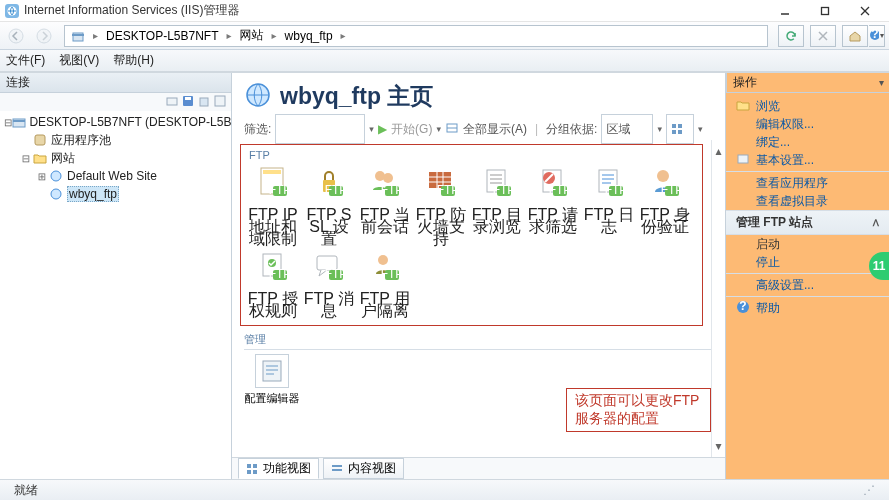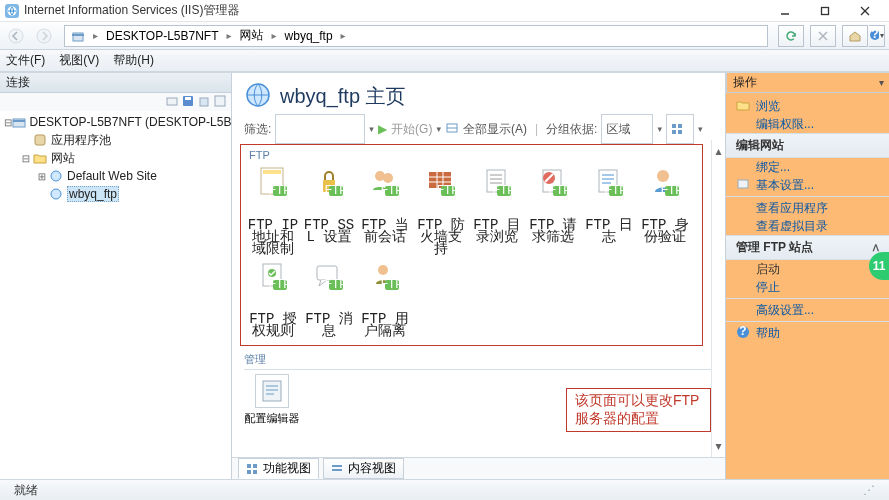--- a/index.html
+++ b/index.html
@@ -28,32 +28,32 @@
 .left .toolbar { height: 18px; display:flex; justify-content:flex-end; align-items:center; gap:2px; padding:0 4px; background:#f7f9fb;}
 .left .tree { padding: 2px 4px; color:#222; }
 .tree-row { display:flex; align-items:center; height:18px; white-space:nowrap; }
 .tree-tw { width:12px; text-align:center; color:#666; font-size:10px; }
 .tree-icon { width:16px; height:16px; margin-right:3px; display:flex;align-items:center;justify-content:center;}
 .tree-label {}
 .tree-row.sel .tree-label { background:#cde6f7; border:1px dotted #7aa7c7; padding:0 1px; }
 
 .center { flex:1; display:flex; flex-direction:column; background:#fff; min-width:0;}
 .center .head { display:flex; align-items:center; padding:8px 12px 6px; gap:8px;}
-.center .head h1 { font-size:20px; font-weight:400; color:#1f3a5f; }
+.center .head h1 { font-size:23px; font-weight:700; color:#1f3a5f; }
 .filterbar { height:22px; display:flex; align-items:center; padding:0 12px; gap:4px; color:#555; font-size:11.5px;}
 .filterbar .field { border:1px solid #c6d1db; background:#fff; height:30px; min-width:90px; display:inline-flex; align-items:center; padding:0 4px;}
 .filterbar .field.small{min-width:28px;}
 .filterbar .sep { color:#bbb; margin:0 4px;}
 .filterbar .go { color:#999;}
 .groupbox { border:1.5px solid #c0392b; margin:4px 8px; padding:4px 0 6px; position:relative; }
 .grouplabel.ftp { color:#5a7fa6; font-size:11px; margin:0 0 2px 8px; border-bottom: none;}
 .icons { display:flex; flex-wrap:wrap; padding:0 4px; }
 .iconitem { width:56px; margin:2px 0; display:flex; flex-direction:column; align-items:center; text-align:center; }
 .iconitem .ic { width:34px; height:34px; display:flex; align-items:center; justify-content:center; }
-.iconitem .lbl { font-size:14px; color:#222; line-height:12px; margin-top:20px; max-width:54px; word-break:break-all;font-family:Liberation Mono, monospace;}
+.iconitem .lbl { font-size:16px; color:#222; line-height:12px; margin-top:10px; max-width:54px; word-break:break-all;}
 .grouplabel.mgmt { color:#5a7fa6; font-size:11px; margin:6px 0 4px 12px; border-bottom:1px solid #d6dee6; padding-bottom:2px; width:480px;}
 .editoritem { width:56px; margin:4px 12px 0; display:flex;flex-direction:column;align-items:center;}
 .editoritem .lbl{font-size:11px; margin-top:3px;}
 .callout { position:absolute; left:334px; top:248px; border:1px solid #c0392b; color:#c0392b; padding:3px 8px; font-size:14px; background:#fff;}
 .viewswitch { height:22px; border-top:1px solid #d0d8df; display:flex; align-items:center; padding:0 6px; gap:4px; background:#f7f9fb;}
 .viewswitch .tab { border:1px solid #c6d1db; background:linear-gradient(#fff,#eef2f6); padding:1px 7px; display:flex;align-items:center;gap:5px;}
 .viewswitch .tab.active { background:#fff; border-bottom:1px solid #fff;}
 .scrollcol { width:14px; border-left:1px solid #e1e6eb; display:flex; flex-direction:column; align-items:center; padding-top:4px; gap:0; color:#666; font-size:9px;}
 
 .right { width:164px; border-left:1px solid #c6d1db; background:#fdba74; }
@@ -457,23 +457,20 @@
       <div class="actlink">
           <span><svg width="14" height="14">
               <path d="M1 4h4l1 1h7v7h-12z" fill="#ffe08a" stroke="#c9a53f"></path>
             </svg></span>
           <span>浏览</span>
         </div>
       <div class="actlink">
           <span style="width:14px;"></span>
           <span>编辑权限...</span>
         </div>
-      <div class="sectionhdr">
-          <span>编辑网站</span>
-        </div>
       <div class="actlink">
           <span style="width:14px;"></span>
           <span>绑定...</span>
         </div>
       <div class="actlink">
           <span><svg width="14" height="14">
               <rect x="2" y="3" width="10" height="8" fill="#eef3f7" stroke="#9ab"></rect>
             </svg></span>
           <span>基本设置...</span>
         </div>

